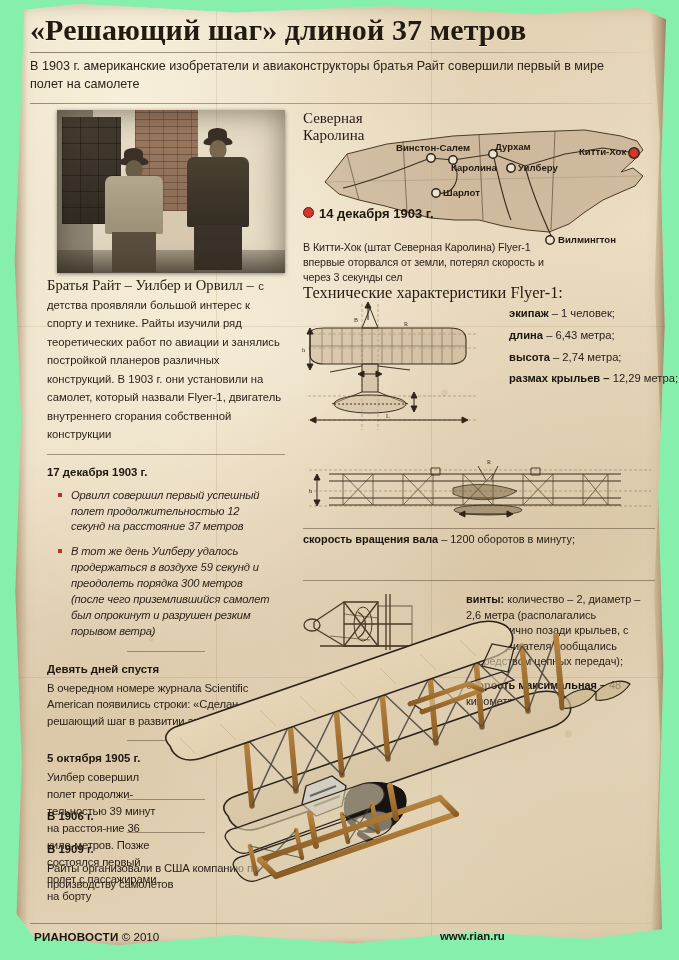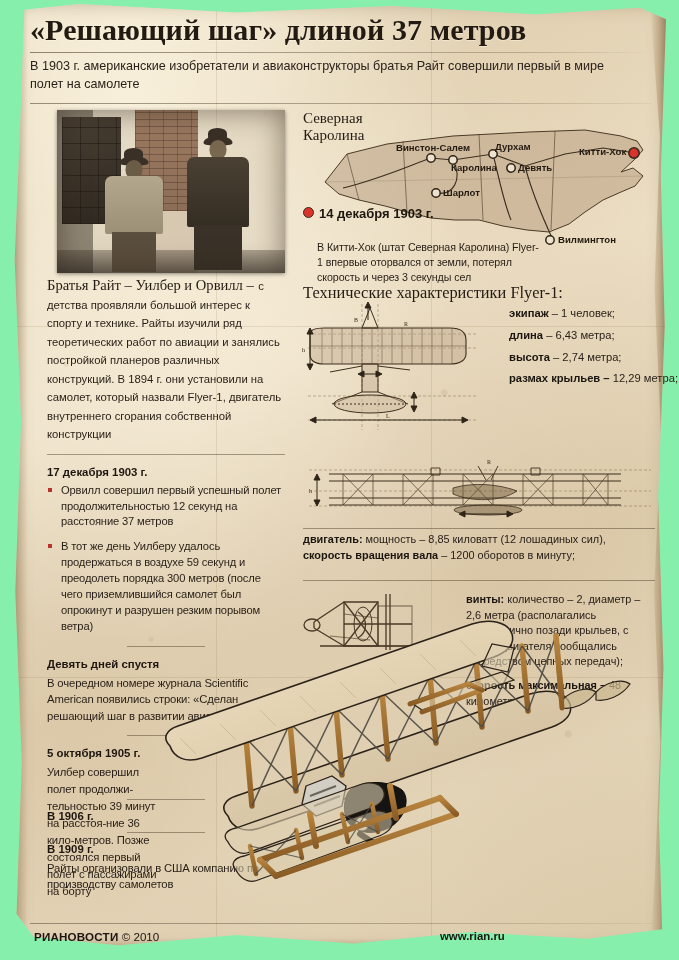--- a/index.html
+++ b/index.html
@@ -113,32 +113,32 @@
 
   
   .col-left{position:absolute;left:47px;top:276px;width:238px;}
   .blk{margin-bottom:10px;}
   .lead{font-family:"Liberation Serif",serif;font-size:14.6px;font-weight:400;color:#241b13;line-height:1.22;}
   .body-tx{font-size:11.3px;line-height:1.46;color:#271e16;}
   .body-tx.cond{font-stretch:condensed;letter-spacing:-.15px;}
   .hd{font-size:11.4px;font-weight:700;color:#1e1710;margin-bottom:5px;}
   .rule{height:1px;background:rgba(70,54,34,.45);margin:11px auto 11px;width:100%;}
   .rule.short{width:78px;}
-  ul.bullets{list-style:none;margin:0;padding:0;}
+  ul.bullets{list-style:none;margin:10px;padding:0;font-style:italic;}
   ul.bullets li{position:relative;padding-left:14px;margin-bottom:9px;font-size:11.2px;line-height:1.42;color:#271e16;letter-spacing:-.15px;}
   ul.bullets li:before{content:"";position:absolute;left:1px;top:5px;width:4px;height:4px;background:#b5352c;}
 
   
   .map-wrap{position:absolute;left:303px;top:108px;width:352px;height:148px;}
   .map-title{position:absolute;left:0;top:2px;font-family:"Liberation Serif",serif;font-size:15px;line-height:1.12;color:#241b13;}
   .nc{position:absolute;left:0;top:0;width:352px;height:148px;}
   .map-note{position:absolute;left:303px;top:206px;width:250px;}
   .map-note .nhd{font-size:13px;font-weight:700;color:#1e1710;padding-left:16px;position:relative;margin-bottom:19px;}
   .reddot{position:absolute;left:0;top:1px;width:9px;height:9px;border-radius:50%;background:#d9342b;border:1.4px solid #3a2a1c;}
-  .map-note p{margin:14px;font-size:10.7px;line-height:1.38;color:#271e16;letter-spacing:-.1px;}
+  .map-note p{margin:0;font-size:10.7px;line-height:1.38;color:#271e16;letter-spacing:-.1px;}
 
   
   .spec-title{position:absolute;left:303px;top:283px;font-family:"Liberation Serif",serif;font-size:16.4px;color:#241b13;}
   .spec-list{position:absolute;left:474px;top:306px;width:182px;margin-left:35px;}
   .spec-list div{font-size:11.2px;line-height:1.32;color:#2a211a;margin-bottom:7px;}
   .spec-list b{font-weight:700;color:#1b1510;}
   .front-view{position:absolute;left:300px;top:300px;width:180px;height:140px;}
   .side-view{position:absolute;left:303px;top:458px;width:352px;height:64px;}
   .engine-tx{position:absolute;left:303px;top:532px;width:352px;}
   .engine-tx div{font-size:10.9px;line-height:1.45;color:#2a211a;}
@@ -233,39 +233,39 @@
         <circle cx="208" cy="60" r="4.2"></circle>
         <circle cx="133" cy="85" r="4.2"></circle>
         <circle cx="247" cy="132" r="4.2"></circle>
       </g>
       <circle cx="331" cy="45" r="5.2" fill="#d9342b" stroke="#3a2a1c" stroke-width="1.6"></circle>
     </svg>
     <div style="position:absolute;inset:0;font-size:9.6px;color:#231b12;font-weight:700;">
       <span style="position:absolute;left:93px;top:34px;">Винстон-Салем</span>
       <span style="position:absolute;left:148px;top:54px;">Каролина</span>
       <span style="position:absolute;left:192px;top:33px;">Дурхам</span>
-      <span style="position:absolute;left:215px;top:54px;">Девять</span>
+      <span style="position:absolute;left:215px;top:54px;">Уилберу</span>
       <span style="position:absolute;left:140px;top:79px;">Шарлот</span>
       <span style="position:absolute;left:255px;top:126px;">Вилмингтон</span>
       <span style="position:absolute;left:276px;top:38px;text-align:right;">Китти-Хок</span>
     </div>
   </div>
 
   <div class="map-note">
     <div class="nhd">
       <span class="reddot"></span>
       <span>14 декабря 1903 г.</span>
     </div>
     <p>В Китти-Хок (штат Северная Каролина) Flyer-1 впервые оторвался от земли, потерял скорость и через 3 секунды сел</p>
   </div>
 
   <div class="col-left">
     <div class="blk">
       <span class="lead">Братья Райт – Уилбер и Орвилл –</span>
-      <span class="body-tx">с детства проявляли большой интерес к спорту и технике. Райты изучили ряд теоретических работ по авиации и занялись постройкой планеров различных конструкций. В 1894 г. они установили на самолет, который назвали Flyer-1, двигатель внутреннего сгорания собственной конструкции</span>
+      <span class="body-tx">с детства проявляли большой интерес к спорту и технике. Райты изучили ряд теоретических работ по авиации и занялись постройкой планеров различных конструкций. В 1903 г. они установили на самолет, который назвали Flyer-1, двигатель внутреннего сгорания собственной конструкции</span>
     </div>
     <div class="rule"></div>
 
     <div class="blk">
       <div class="hd">17 декабря 1903 г.</div>
       <ul class="bullets">
         <li>Орвилл совершил первый успешный полет продолжительностью 12 секунд на расстояние 37 метров</li>
         <li>В тот же день Уилберу удалось продержаться в воздухе 59 секунд и преодолеть порядка 300 метров (после чего приземлившийся самолет был опрокинут и разрушен резким порывом ветра)</li>
       </ul>
     </div>
@@ -429,24 +429,20 @@
     </g>
     <g font-size="6" fill="#3b2d1d" font-family="Liberation Serif, serif">
       <text x="6" y="35">h</text>
       <text x="184" y="6">R</text>
     </g>
   </svg>
 
   <div class="rule-r" style="top:528px"></div>
   <div class="engine-tx">
     <div>
-      <b>двигатель:</b>
-      <span>мощность – 8,85 киловатт (12 лошадиных сил),</span>
-    </div>
-    <div>
       <b>скорость вращения вала</b>
       <span>– 1200 оборотов в минуту;</span>
     </div>
   </div>
   <div class="rule-r" style="top:580px"></div>
 
   <svg class="prop-view sepia" viewBox="0 0 150 80">
     <g stroke="#4a3926" stroke-width="1.3" fill="none">
       <rect x="44" y="14" width="34" height="44"></rect>
       <rect x="78" y="18" width="34" height="40" stroke-opacity=".5"></rect>

